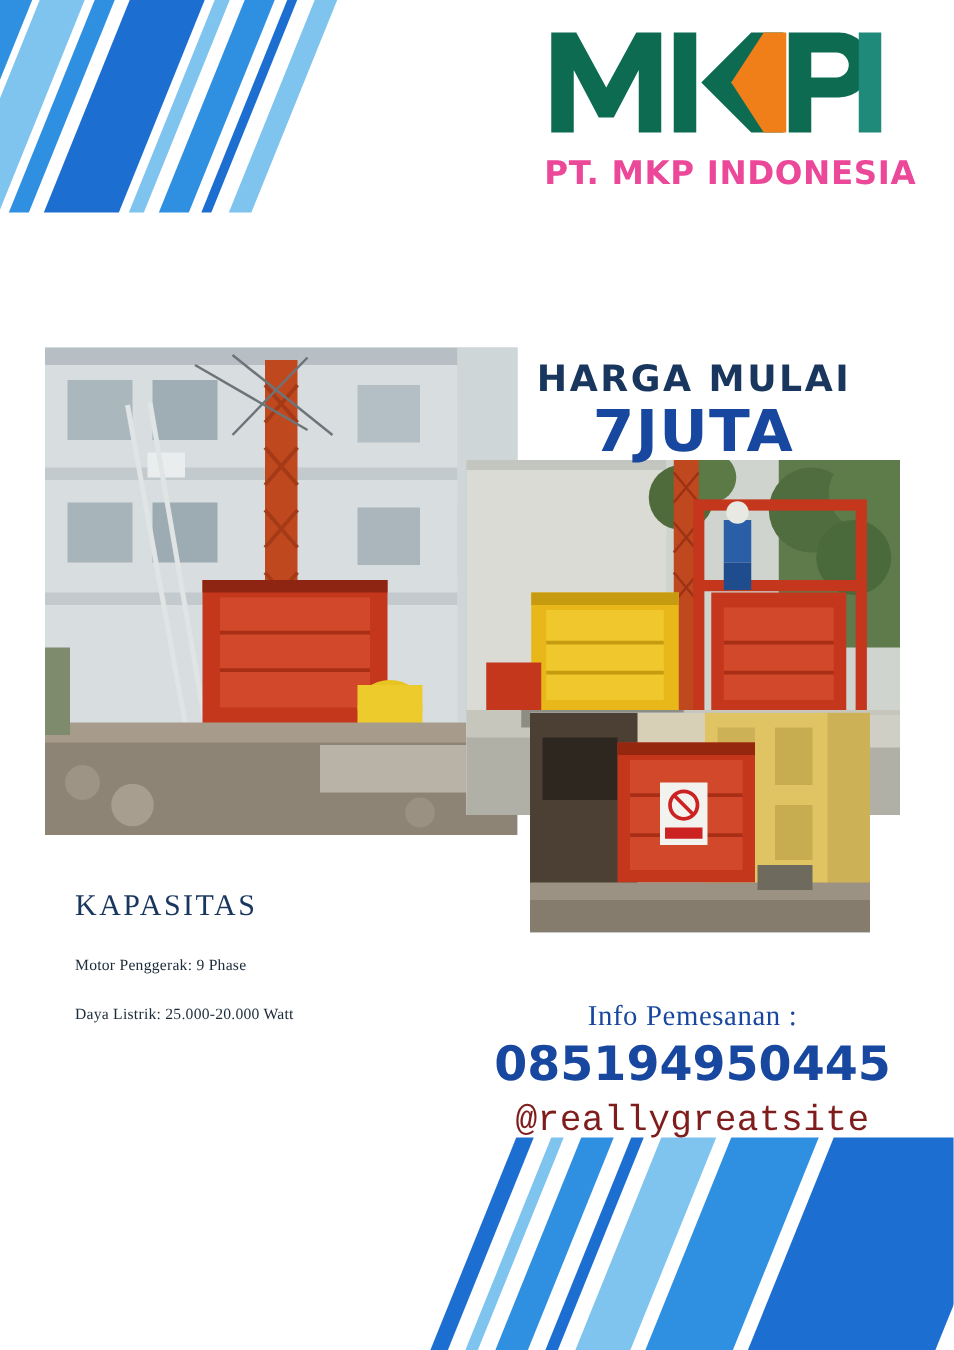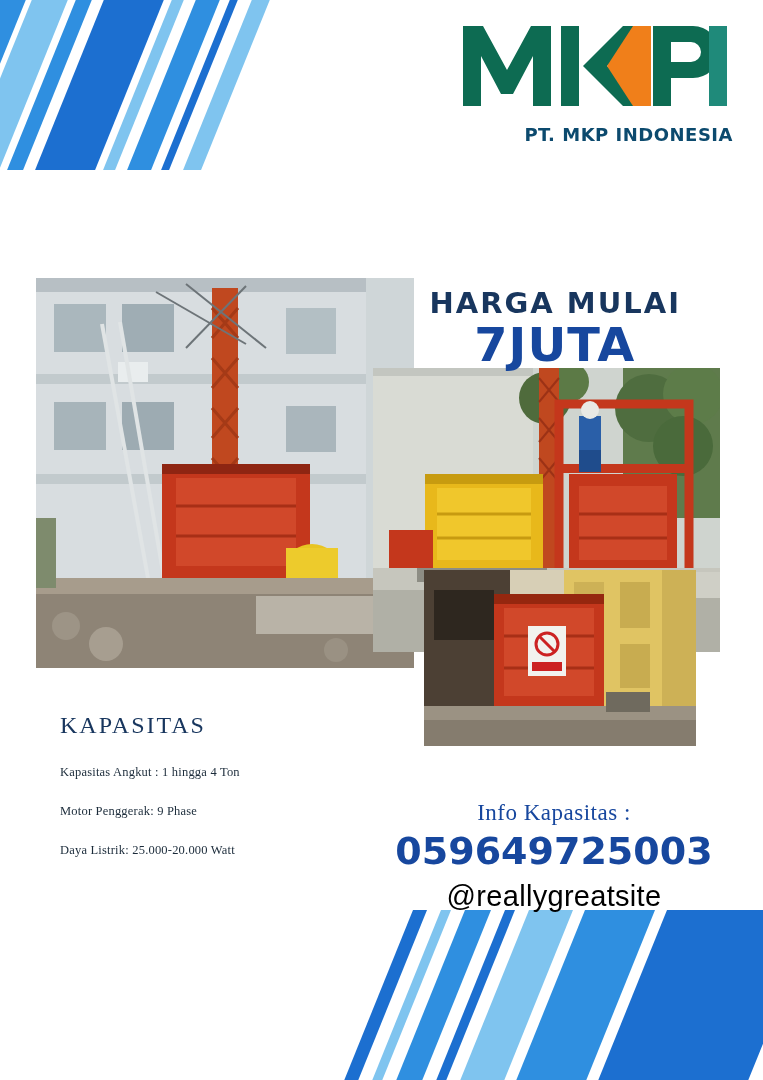--- a/index.html
+++ b/index.html
@@ -73,22 +73,22 @@
     z-index: 6;
   }
   .logo-mark {
     position: relative;
     height: 96px;
     width: 280px;
   }
   .logo-sub {
     font-family: "DejaVu Sans", sans-serif;
     font-weight: 700;
-    font-size: 18px;
-    color: #0c4a6e;
+    font-size: 26px;
+    color: #ec4899;
     letter-spacing: 0.5px;
     margin-top: 10px;
     margin-right: 4px;
   }
 
   
   .photo {
     position: absolute;
     overflow: hidden;
     background: #b9c2c9;
@@ -166,23 +166,23 @@
   .contact-phone {
     font-family: "DejaVu Sans", sans-serif;
     font-weight: 700;
     font-size: 38px;
     color: #17479e;
     letter-spacing: 0px;
     line-height: 1.15;
     margin-top: 4px;
   }
   .contact-handle {
-    font-family: Liberation Sans, sans-serif;
+    font-family: Liberation Mono, monospace;
     font-size: 29px;
-    color: #000000;
+    color: #7f1d1d;
     margin-top: 6px;
     letter-spacing: 0.3px;
   }
 </style>
 </head>
 <body>
 
 <div class="poster">
 
   <svg class="stripes-tl" viewBox="0 0 520 230">
@@ -397,24 +397,23 @@
     </svg>
   </div>
 
   <div class="price-block">
     <div class="price-label">HARGA MULAI</div>
     <div class="price-value">7JUTA</div>
   </div>
 
   <div class="specs">
     <div class="specs-title">KAPASITAS</div>
-    <div class="spec-item">Kapasitas Angkut : 1 hingga 4 Ton</div>
     <div class="spec-item">Motor Penggerak: 9 Phase</div>
     <div class="spec-item">Daya Listrik: 25.000-20.000 Watt</div>
   </div>
 
   <div class="contact">
-    <div class="contact-label">Info Kapasitas :</div>
-    <div class="contact-phone">059649725003</div>
+    <div class="contact-label">Info Pemesanan :</div>
+    <div class="contact-phone">085194950445</div>
     <div class="contact-handle">@reallygreatsite</div>
   </div>
 
 </div>
 
 </body></html>

